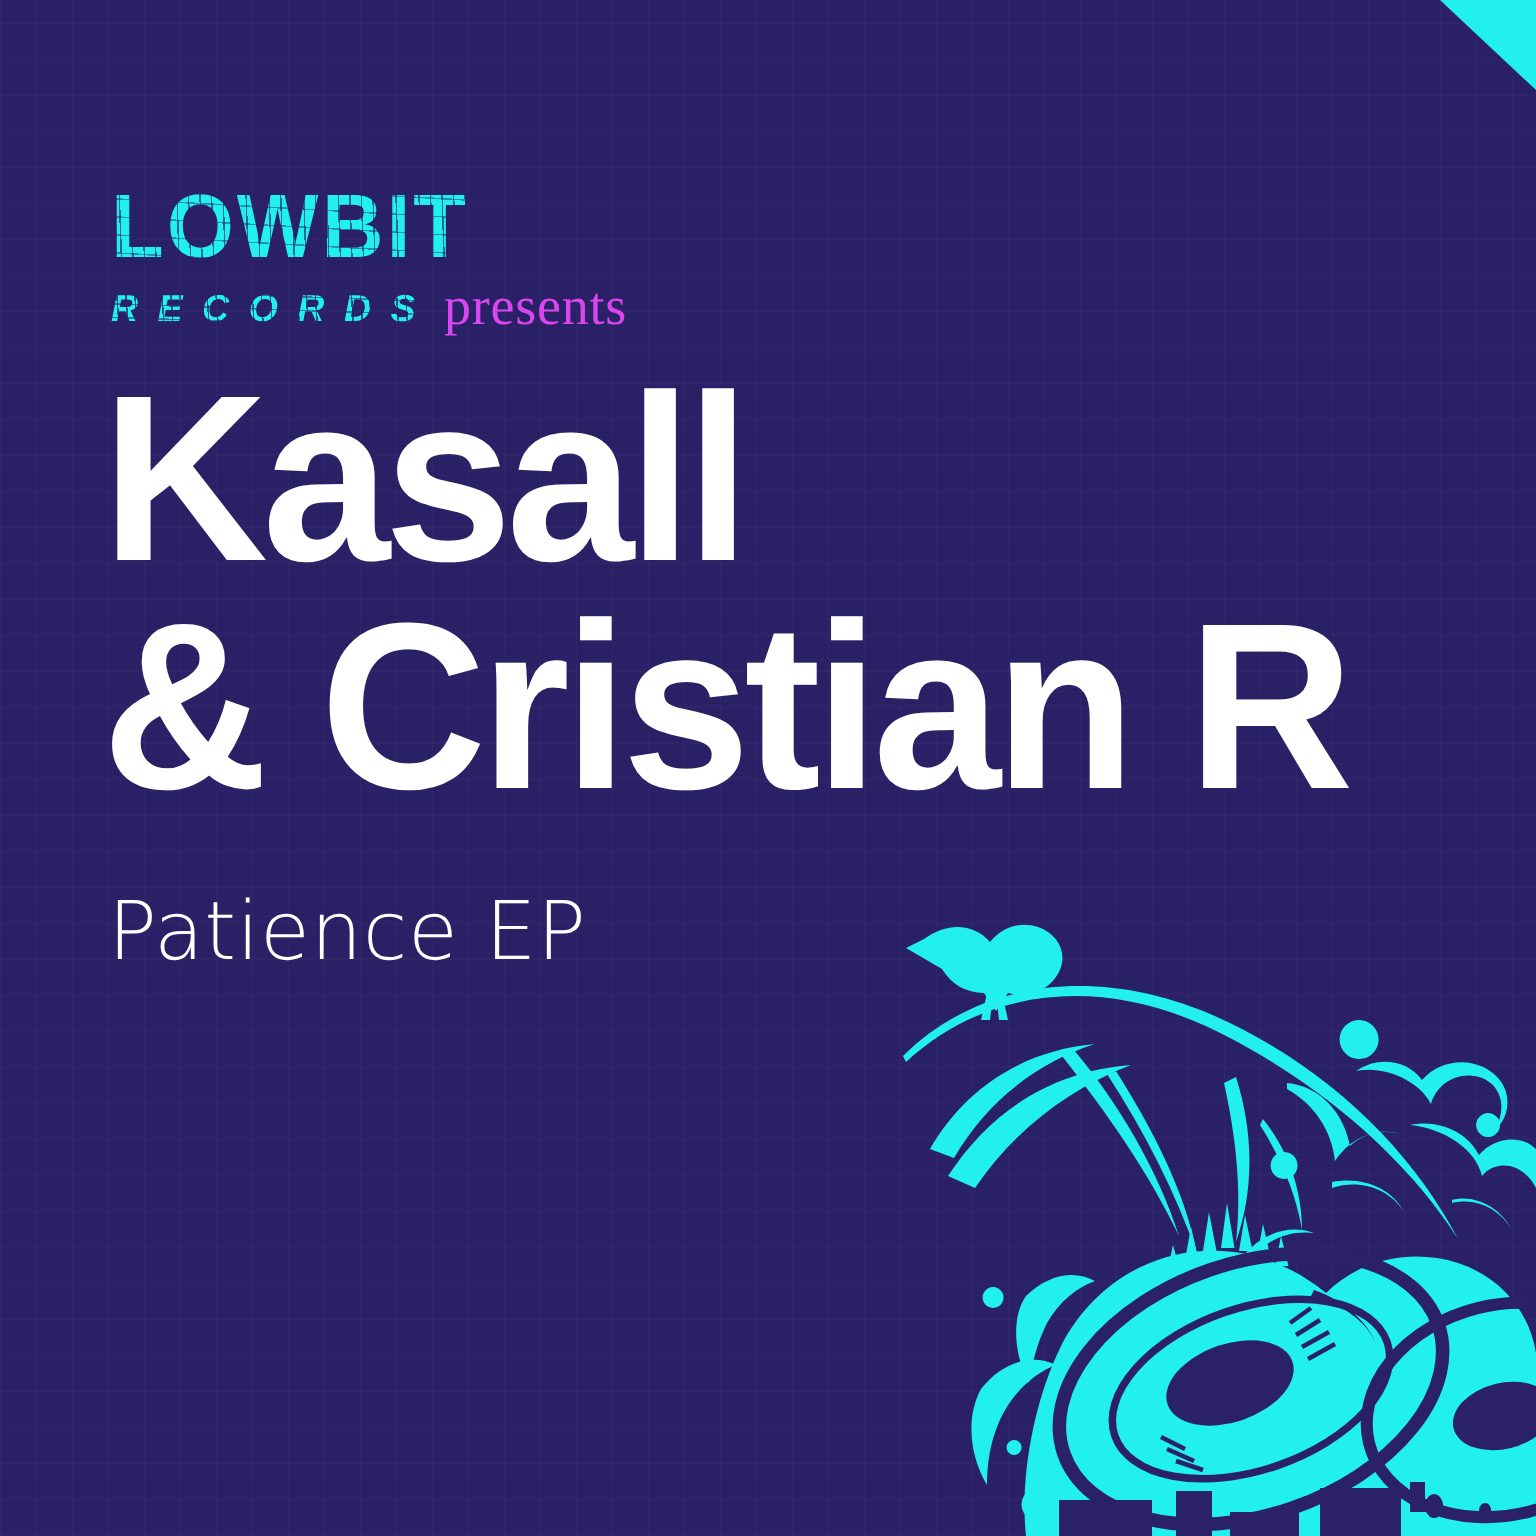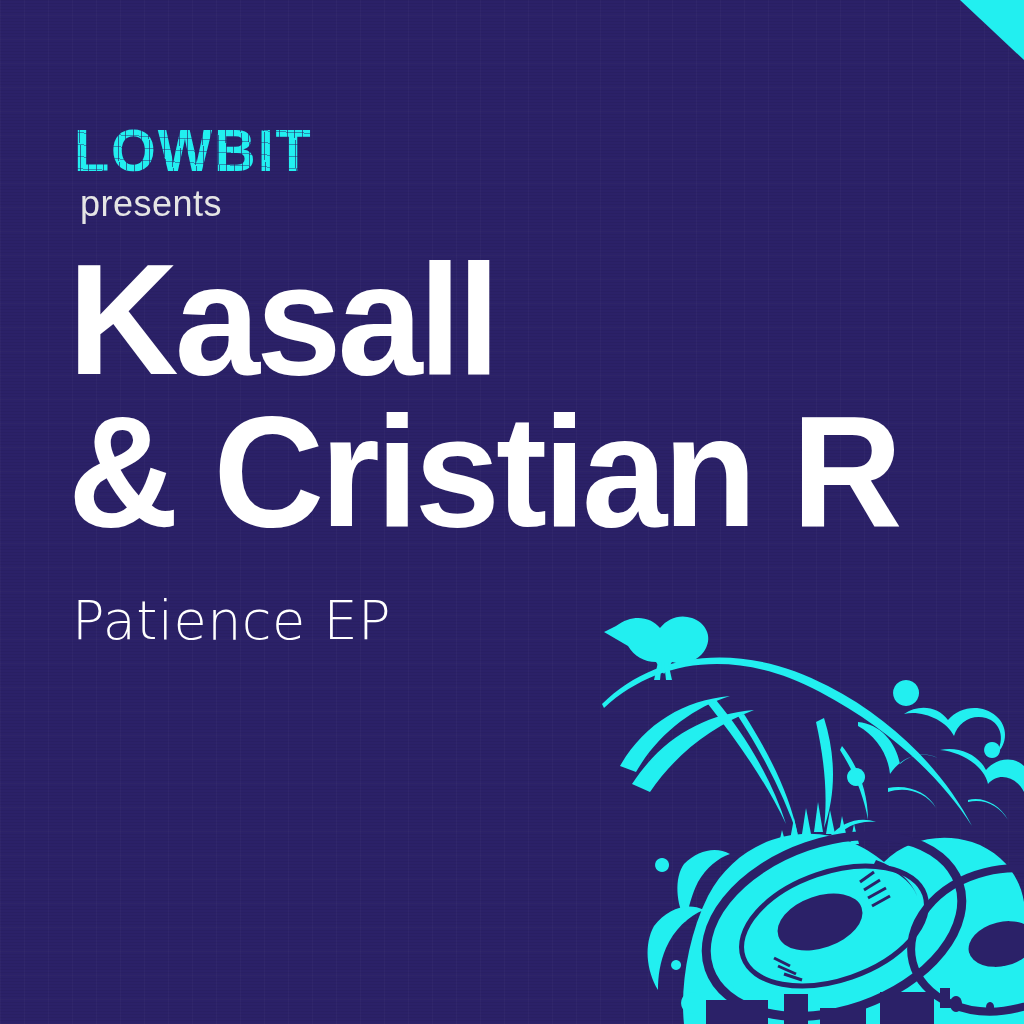--- a/index.html
+++ b/index.html
@@ -89,22 +89,22 @@
     -webkit-mask-image:
       repeating-linear-gradient(86deg, #000 0px, #000 5px, rgba(0,0,0,0.25) 5px, rgba(0,0,0,0.25) 6px),
       repeating-linear-gradient(2deg, #000 0px, #000 8px, rgba(0,0,0,0.45) 8px, rgba(0,0,0,0.45) 9px);
     -webkit-mask-composite: source-in;
     mask-image:
       repeating-linear-gradient(86deg, #000 0px, #000 5px, rgba(0,0,0,0.25) 5px, rgba(0,0,0,0.25) 6px),
       repeating-linear-gradient(2deg, #000 0px, #000 8px, rgba(0,0,0,0.45) 8px, rgba(0,0,0,0.45) 9px);
     mask-composite: intersect;
   }
   #presents {
-    color: #e5e5e5;
-    font-family: Liberation Sans, sans-serif;
+    color: #d946ef;
+    font-family: Liberation Serif, serif;
     font-weight: 300;
     font-size: 36px;
     line-height: 36px;
     letter-spacing: 0.5px;
     margin-left: 6px;
     position: relative;
     top: 2px;
   }
 
   
@@ -156,20 +156,21 @@
 
 <div id="cover">
 
   <div id="bg-texture"></div>
 
   <div id="corner-fold"></div>
 
   <div id="label-lockup">
     <span id="label-name">LOWBIT</span>
     <div id="label-sub-row">
+      <span id="label-sub">RECORDS</span>
       <span id="presents">presents</span>
     </div>
   </div>
 
   <div id="release-title">Patience EP</div>
 
   <div id="artist-block">
     <span class="artist-line">Kasall</span>
     <span class="artist-line">&amp; Cristian R</span>
   </div>

